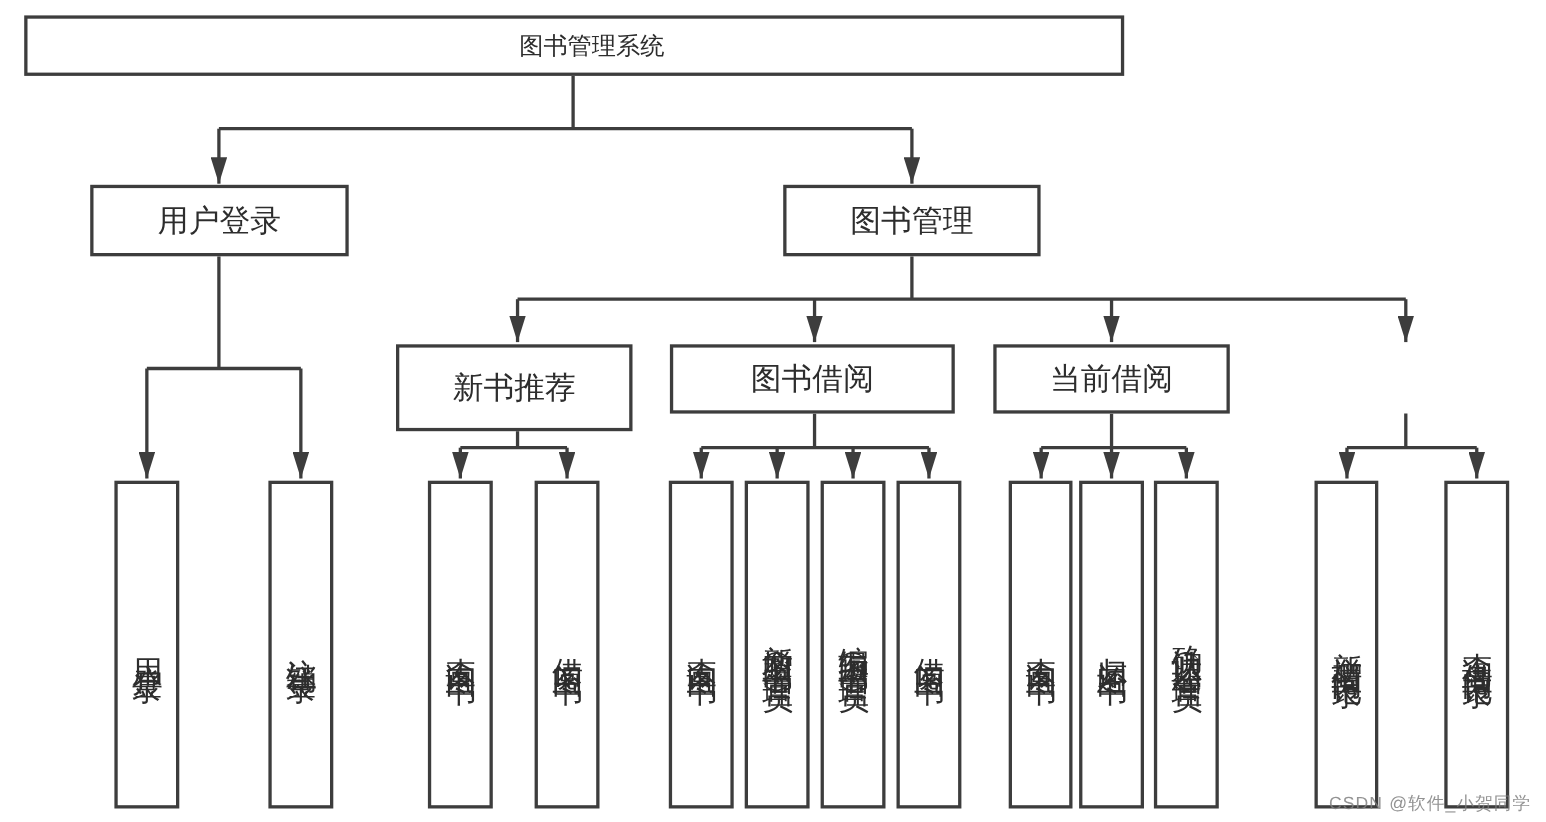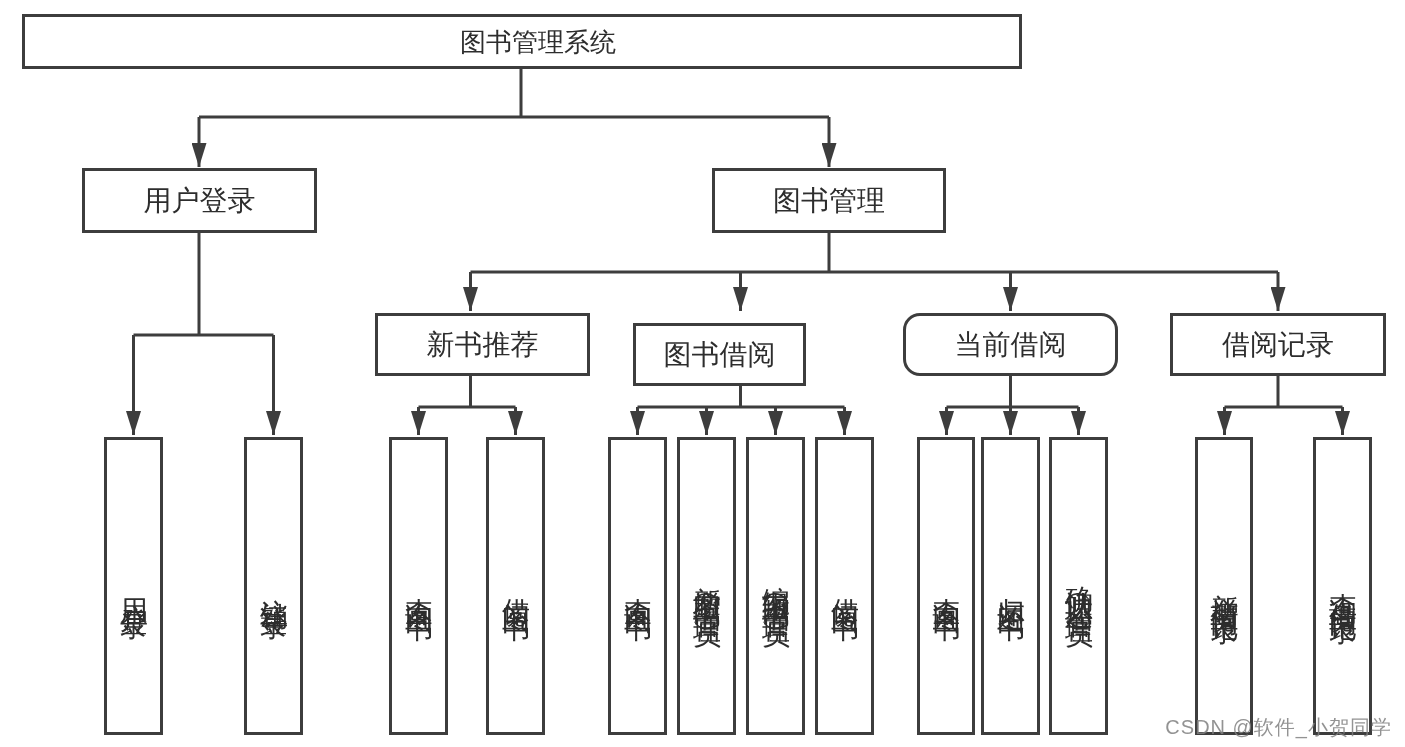--- a/index.html
+++ b/index.html
@@ -26,32 +26,32 @@
     align-items: center;
     justify-content: center;
     color: #2d2d2d;
     z-index: 2;
   }
   .node .label {
     font-size: 28px;
     line-height: 1;
     white-space: nowrap;
   }
-  .node.top .label { font-size: 26px; margin-left: 32px; }
+  .node.top .label { font-size: 22px; margin-left: 32px; }
   .node.leaf .label {
     writing-mode: vertical-rl;
     text-orientation: mixed;
     letter-spacing: 5px;
     white-space: normal;
   }
   .watermark {
     position: absolute;
     right: 13px;
     bottom: 6px;
-    font-size: 20px;
+    font-size: 16px;
     color: rgba(128, 128, 128, 0.85);
     letter-spacing: 1px;
     z-index: 5;
     white-space: nowrap;
   }
 </style>
 </head>
 <body>
 
 <div class="canvas">
@@ -100,31 +100,28 @@
     <span class="label">图书管理系统</span>
   </div>
 
   <div class="node" style="left:82px; top:168px; width:235px; height:65px;">
     <span class="label">用户登录</span>
   </div>
   <div class="node" style="left:712px; top:168px; width:234px; height:65px;justify-content:center;">
     <span class="label">图书管理</span>
   </div>
 
-  <div class="node" style="left:375px; top:313px; width:215px; height:63px;">
+  <div class="node" style="left:360px; top:313px; width:215px; height:79px;">
     <span class="label">新书推荐</span>
   </div>
-  <div class="node" style="left:633px; top:313px; width:173px; height:63px;margin-top:10px;">
+  <div class="node" style="left:609px; top:313px; width:259px; height:63px;">
     <span class="label">图书借阅</span>
   </div>
-  <div class="node" style="left:903px; top:313px; width:215px; height:63px;border-radius:17px;">
+  <div class="node" style="left:903px; top:313px; width:215px; height:63px;">
     <span class="label">当前借阅</span>
-  </div>
-  <div class="node" style="left:1170px; top:313px; width:216px; height:63px;">
-    <span class="label">借阅记录</span>
   </div>
 
   <div class="node leaf" style="left:104px; top:437px; width:59px; height:298px;">
     <span class="label">用户登录</span>
   </div>
   <div class="node leaf" style="left:244px; top:437px; width:59px; height:298px;">
     <span class="label">注销登录</span>
   </div>
   <div class="node leaf" style="left:389px; top:437px; width:59px; height:298px;">
     <span class="label">查询图书</span>

